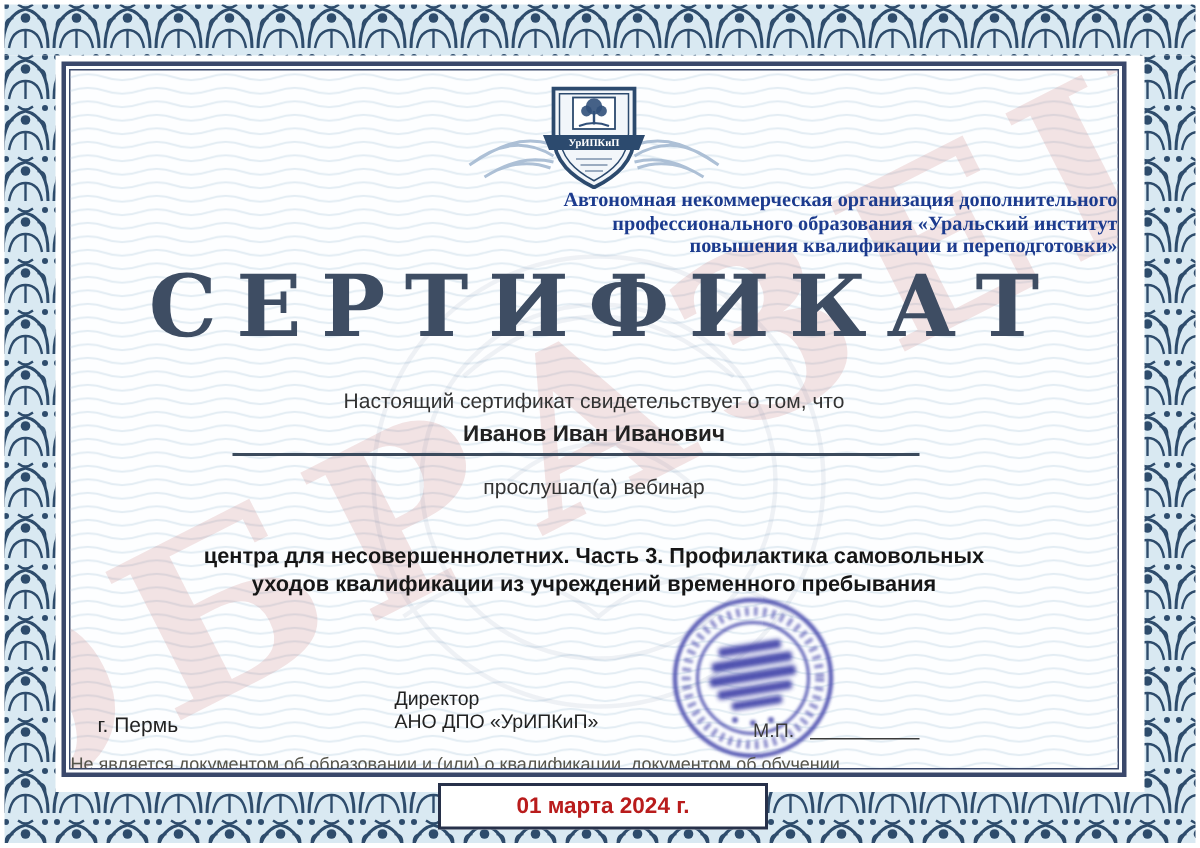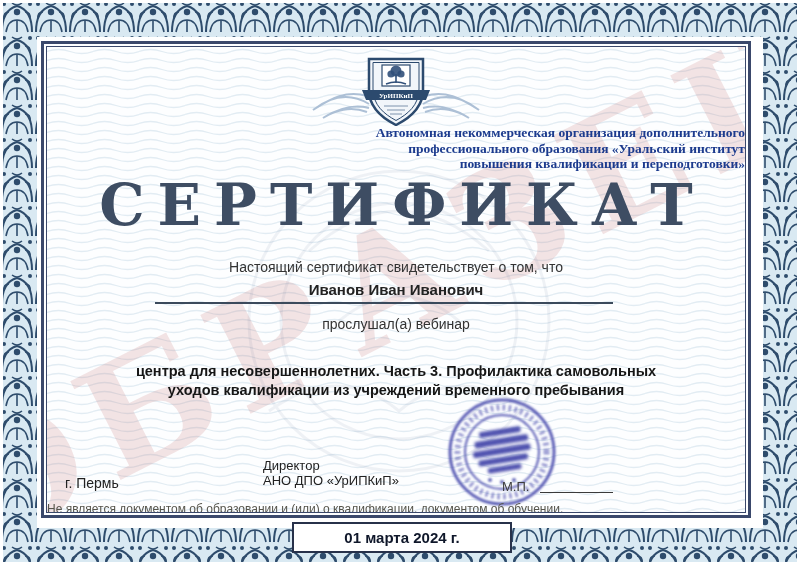--- a/index.html
+++ b/index.html
@@ -37,21 +37,21 @@
   .stamp{position:absolute;left:399px;top:349px;}
   .director{position:absolute;left:216px;top:411px;font-size:13px;line-height:15px;color:#222222;}
   .city{position:absolute;left:18px;top:428px;font-size:14px;color:#222222;}
   .seal-label{position:absolute;left:455px;top:432px;font-size:13px;color:#3c3c3c;}
   .sig-line{position:absolute;left:493px;top:445px;width:73px;height:0;border-top:1.5px solid #3b3b3b;}
   .disclaimer{position:absolute;left:0;top:455px;width:100%;text-align:left;
               font-size:12px;color:#55544b;}
   .date-box{position:absolute;left:292px;top:522px;width:220px;height:31px;background:#ffffff;
             border:2px solid #27314a;box-sizing:border-box;z-index:6;
             display:flex;align-items:center;justify-content:center;}
-  .date-box span{font-size:15px;font-weight:bold;color:#0f172a;}
+  .date-box span{font-size:15px;font-weight:bold;color:#b91c1c;}
 </style>
 </head>
 <body>
 
 <div class="page">
 
   <svg class="border-svg" width="800" height="565">
     <defs>
       <pattern id="orn" width="34" height="34" patternUnits="userSpaceOnUse">
         <rect width="34" height="34" fill="#d9e9f2"></rect>

